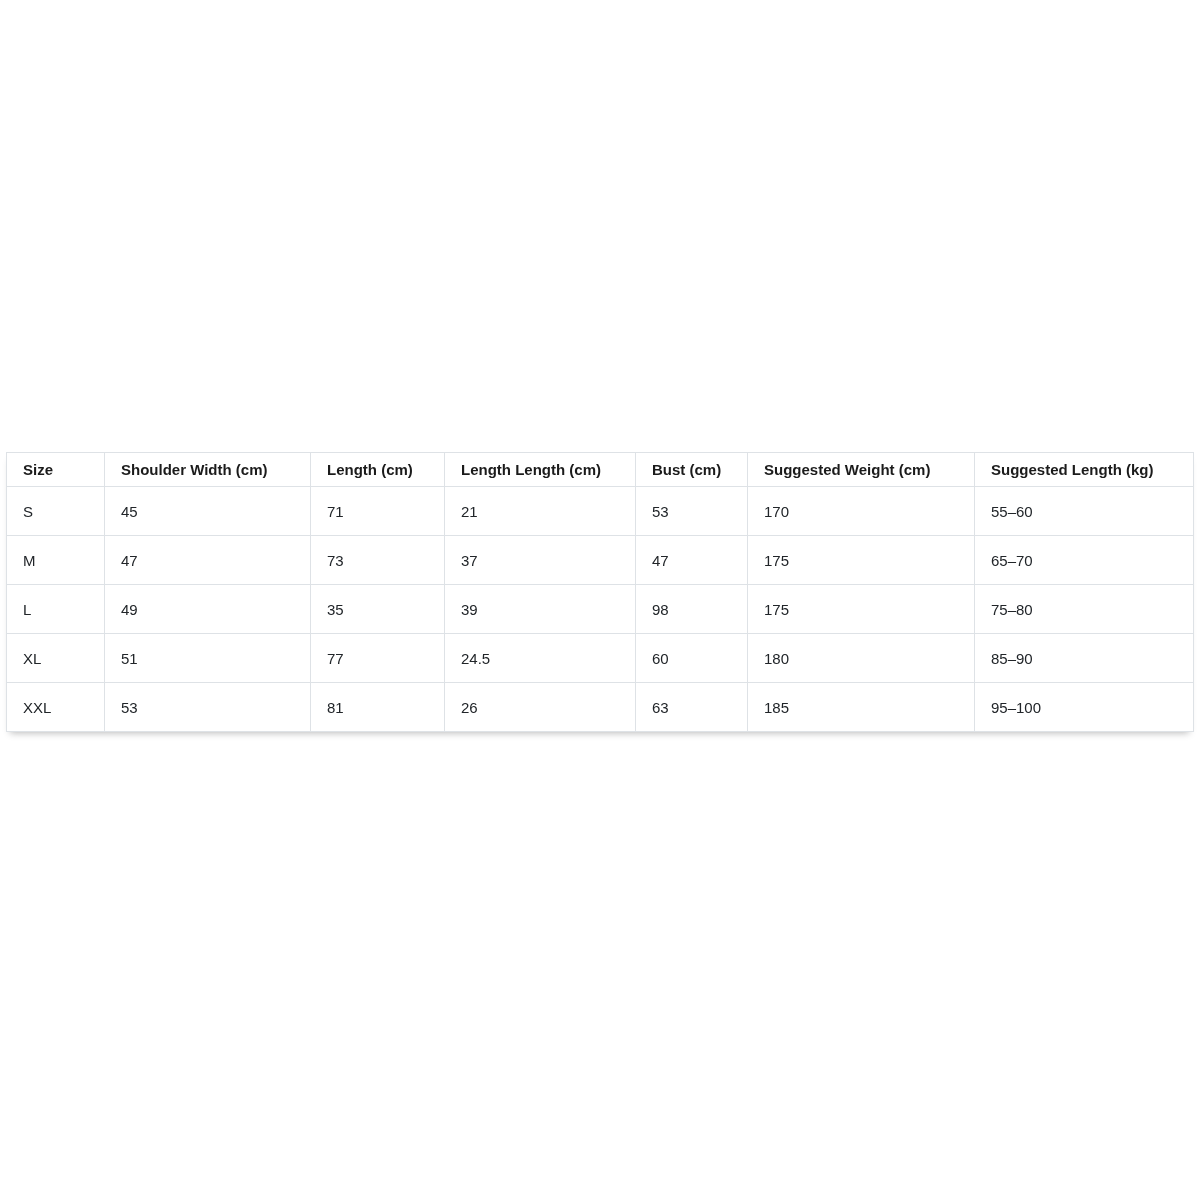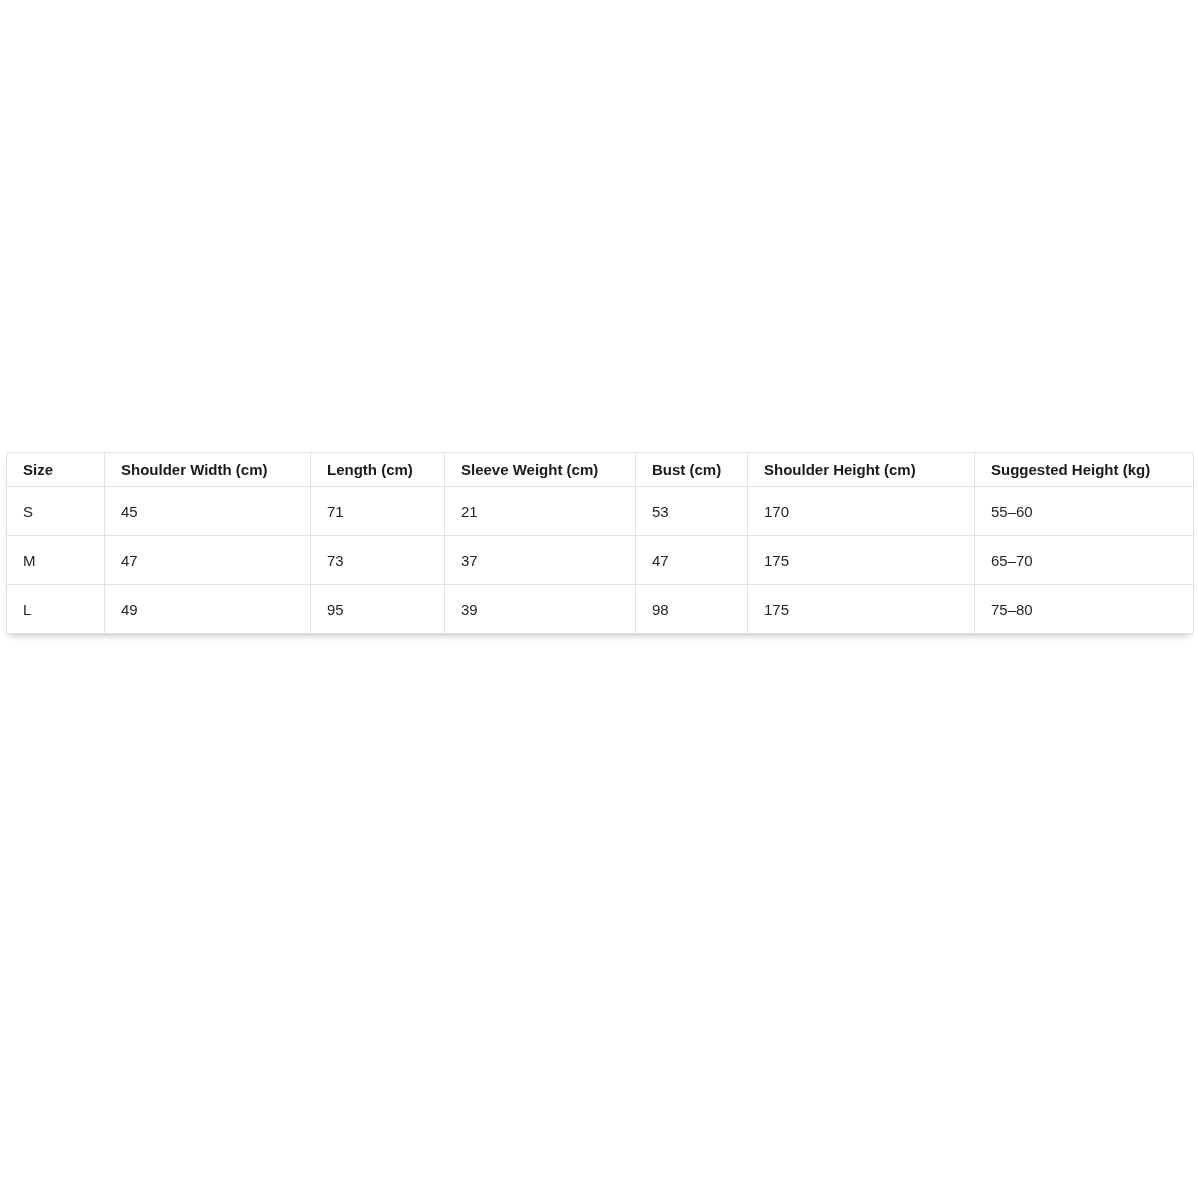--- a/index.html
+++ b/index.html
@@ -77,24 +77,24 @@
           <col>
           <col>
           <col>
           <col>
       </colgroup>
       <thead>
         <tr>
             <th>Size</th>
             <th>Shoulder Width (cm)</th>
             <th>Length (cm)</th>
-            <th>Sleeve Weight (cm)</th>
+            <th>Length Length (cm)</th>
             <th>Bust (cm)</th>
-            <th>Shoulder Height (cm)</th>
-            <th>Suggested Height (kg)</th>
+            <th>Suggested Weight (cm)</th>
+            <th>Suggested Length (kg)</th>
           </tr>
       </thead>
       <tbody>
           <tr>
             <td>S</td>
             <td>45</td>
             <td>71</td>
             <td>21</td>
             <td>53</td>
             <td>170</td>
@@ -105,22 +105,40 @@
             <td>47</td>
             <td>73</td>
             <td>37</td>
             <td>47</td>
             <td>175</td>
             <td>65–70</td>
           </tr>
           <tr>
             <td>L</td>
             <td>49</td>
-            <td>95</td>
+            <td>35</td>
             <td>39</td>
             <td>98</td>
             <td>175</td>
             <td>75–80</td>
+          </tr>
+          <tr>
+            <td>XL</td>
+            <td>51</td>
+            <td>77</td>
+            <td>24.5</td>
+            <td>60</td>
+            <td>180</td>
+            <td>85–90</td>
+          </tr>
+          <tr>
+            <td>XXL</td>
+            <td>53</td>
+            <td>81</td>
+            <td>26</td>
+            <td>63</td>
+            <td>185</td>
+            <td>95–100</td>
           </tr>
         </tbody>
     </table>
   </div>
 </div>
 
 </body></html>

